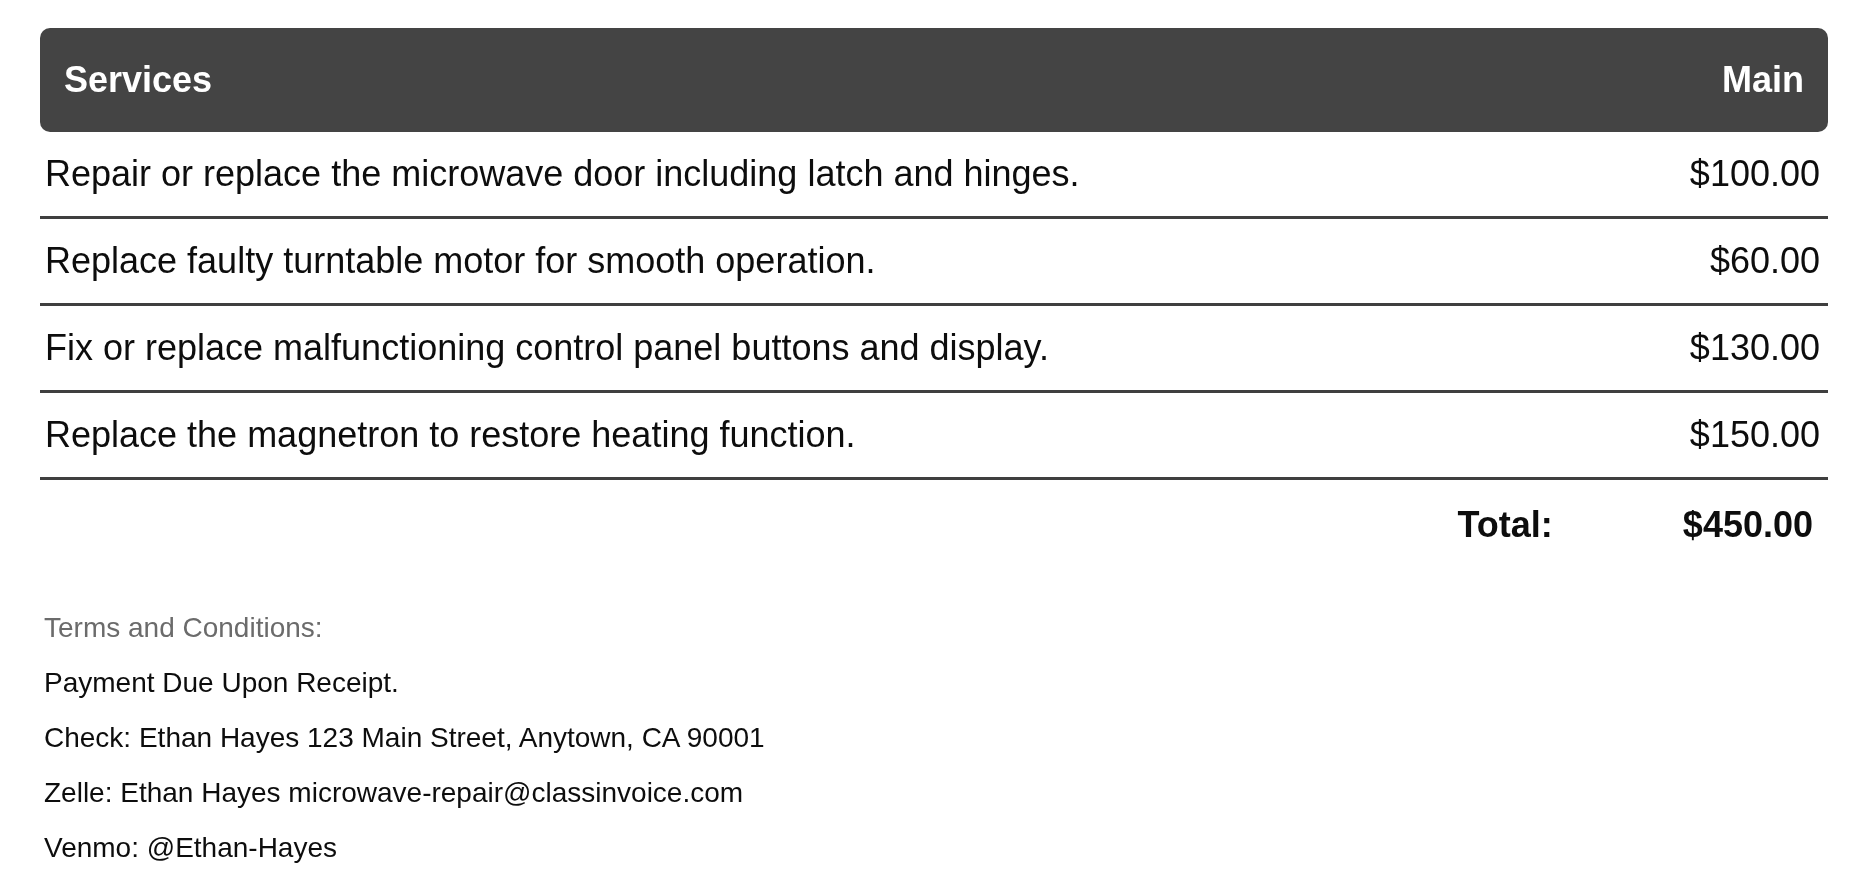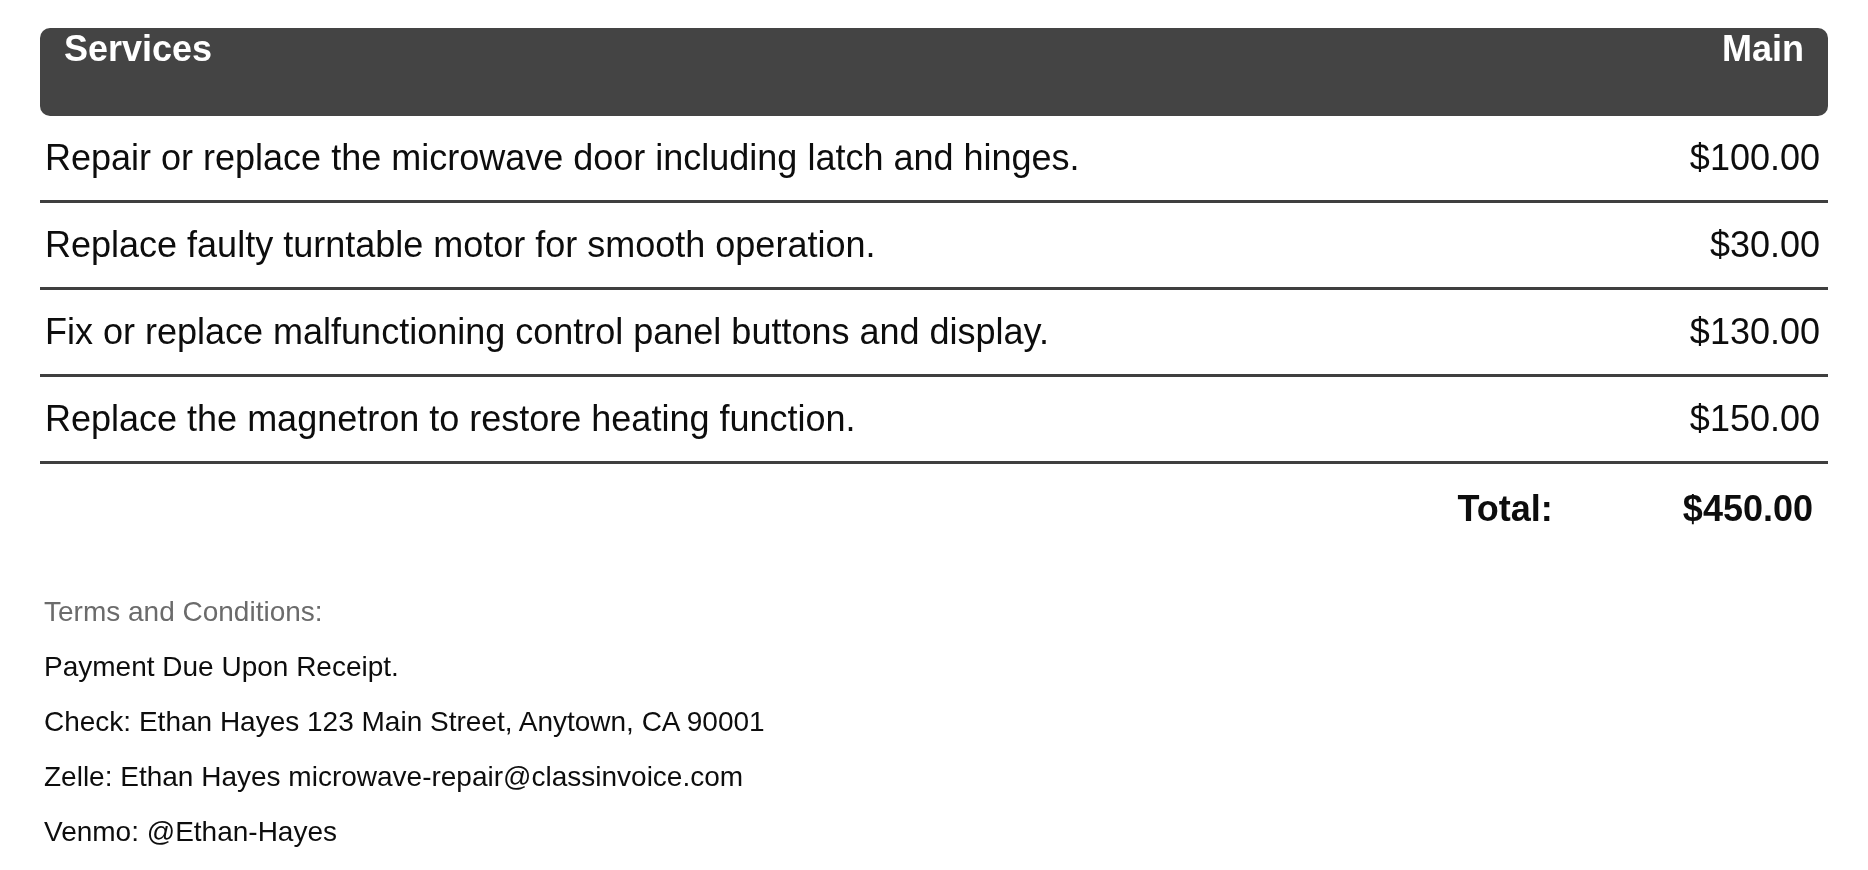--- a/index.html
+++ b/index.html
@@ -22,26 +22,26 @@
     font-family: "Liberation Sans", "DejaVu Sans", sans-serif;
     color: var(--body-text);
     overflow: hidden;
   }
   .invoice {
     padding: 28px 40px 0 40px;
   }
 
   
   .table-header {
-    height: 88px;
+    height: 104px;
     background: var(--header-bg);
     border-radius: 10px;
     display: flex;
     justify-content: space-between;
-    align-items: flex-start;
+    align-items: center;
     padding: 0 24px;
     color: var(--header-text);
     font-size: 36px;
     font-weight: bold;
   }
   .service-row {
     height: 87px;
     display: flex;
     justify-content: space-between;
     align-items: center;
@@ -98,21 +98,21 @@
       <span>Main</span>
     </div>
 
     <div class="service-row">
       <span class="service-desc">Repair or replace the microwave door including latch and hinges.</span>
       <span class="service-price">$100.00</span>
     </div>
 
     <div class="service-row">
       <span class="service-desc">Replace faulty turntable motor for smooth operation.</span>
-      <span class="service-price">$30.00</span>
+      <span class="service-price">$60.00</span>
     </div>
 
     <div class="service-row">
       <span class="service-desc">Fix or replace malfunctioning control panel buttons and display.</span>
       <span class="service-price">$130.00</span>
     </div>
 
     <div class="service-row">
       <span class="service-desc">Replace the magnetron to restore heating function.</span>
       <span class="service-price">$150.00</span>

